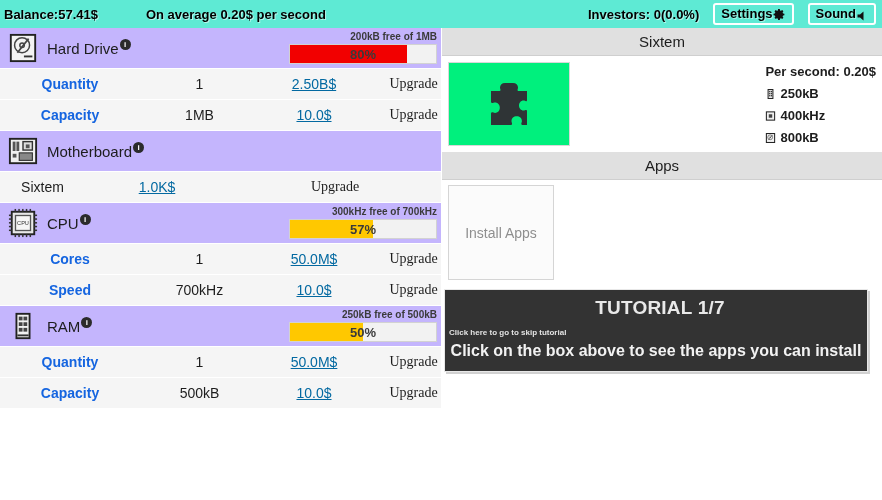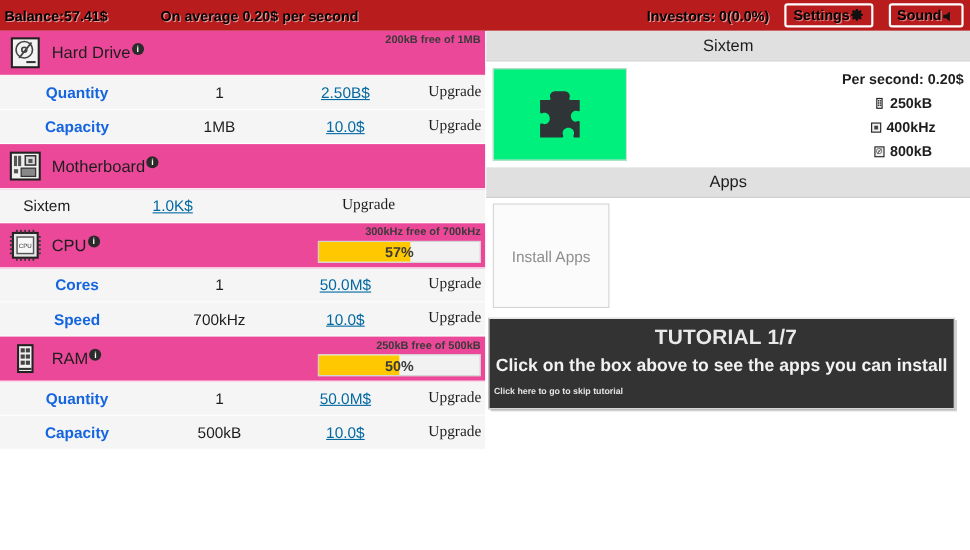--- a/index.html
+++ b/index.html
@@ -42,21 +42,21 @@
   .spk-ic { width: 12px; height: 12px; display: block; }
 
   
   #left {
     position: absolute; left: 0; top: 28px;
     width: 441px;
   }
   .comp-head {
     position: relative;
     height: 41px;
-    background: #ec4899;
+    background: #c4b5fd;
     border-bottom: 1px solid #ffffff;
     display: flex; align-items: center;
   }
   .comp-icon {
     width: 30px; height: 30px;
     margin-left: 8px; margin-right: 9px;
     flex: 0 0 auto;
   }
   .comp-icon svg { display: block; width: 30px; height: 30px; }
   .comp-name {
@@ -157,21 +157,21 @@
     cursor: pointer;
   }
   #os-logo svg { display: block; width: 48px; height: 46px; }
   #os-stats {
     position: absolute; right: 6px; top: 5px;
     text-align: right;
   }
   .os-stat {
     font-size: 13px; font-weight: bold; color: #1d1d1d;
     line-height: 22px; white-space: nowrap;
-    display: flex; align-items: center; justify-content: center; gap: 4px;
+    display: flex; align-items: center; justify-content: flex-start; gap: 4px;
   }
   .os-stat svg { display: block; width: 11px; height: 12px; }
 
   #apps-body {
     height: 100px;
     background: #ffffff;
     padding: 5px 0 0 6px;
   }
   #install-apps {
     width: 106px; height: 95px;
@@ -207,21 +207,21 @@
   #tut-skip {
     font-size: 8px; font-weight: bold;
     color: #e3e3e3;
     margin-top: 9px; margin-left: 4px;
     cursor: pointer;
   }
 </style>
 </head>
 <body>
 
-<div id="topbar" style="background: #b91c1c; justify-content: center;">
+<div id="topbar" style="background: #5eead4; justify-content: center;">
   <span class="tb-text" id="tb-balance">Balance:57.41$</span>
   <span class="tb-text" id="tb-average">On average 0.20$ per second</span>
   <span class="tb-text" id="tb-investors">Investors: 0(0.0%)</span>
 
   <div class="tb-btn" id="tb-settings">
     <span class="tb-text">Settings</span>
     <span class="gear-ic">
       <svg viewBox="0 0 24 24">
           <path fill="#111" d="M12 8.2a3.8 3.8 0 1 0 0 7.6 3.8 3.8 0 0 0 0-7.6zm0 5.9a2.1 2.1 0 1 1 0-4.2 2.1 2.1 0 0 1 0 4.2z"></path>
           <path fill="#111" d="M21 13.6v-3.2l-2.5-.4a6.9 6.9 0 0 0-.8-1.9l1.5-2-2.3-2.3-2 1.5a6.9 6.9 0 0 0-1.9-.8L12.6 2H9.4l-.4 2.5a6.9 6.9 0 0 0-1.9.8l-2-1.5L2.8 6.1l1.5 2a6.9 6.9 0 0 0-.8 1.9L1 10.4v3.2l2.5.4c.2.7.5 1.3.8 1.9l-1.5 2 2.3 2.3 2-1.5c.6.3 1.2.6 1.9.8l.4 2.5h3.2l.4-2.5c.7-.2 1.3-.5 1.9-.8l2 1.5 2.3-2.3-1.5-2c.3-.6.6-1.2.8-1.9l2.5-.4z"></path>
@@ -248,20 +248,24 @@
         <circle cx="15" cy="13" r="8" fill="none" stroke="#444" stroke-width="1.6"></circle>
         <circle cx="15" cy="13" r="2.4" fill="none" stroke="#444" stroke-width="1.6"></circle>
         <path d="M22 6 L10 21" stroke="#444" stroke-width="1.8"></path>
         <rect x="17" y="24" width="9" height="2" fill="#333"></rect>
       </svg>
     </span>
     <span class="comp-name">Hard Drive</span>
       <span class="info-badge">i</span>
     <div class="bar-wrap">
       <div class="bar-label">200kB free of 1MB</div>
+      <div class="bar-outer">
+        <div class="bar-fill" style="width:80%;background:#f20000"></div>
+        <div class="bar-pct">80%</div>
+      </div>
     </div>
   </div>
   <div class="comp-row">
     <span class="c-label">Quantity</span>
     <span class="c-value">1</span>
     <span class="c-price">2.50B$</span>
     <span class="c-action">Upgrade</span>
   </div>
   <div class="comp-row">
     <span class="c-label">Capacity</span>
@@ -439,16 +443,16 @@
   </div>
 
   <div id="apps-body">
     <div id="install-apps">
       <span>Install Apps</span>
     </div>
   </div>
 
   <div id="tutorial">
     <div id="tut-title">TUTORIAL 1/7</div>
+    <div id="tut-skip">Click here to go to skip tutorial</div>
     <div id="tut-msg">Click on the box above to see the apps you can install</div>
-    <div id="tut-skip">Click here to go to skip tutorial</div>
   </div>
 </div>
 
 </body></html>

